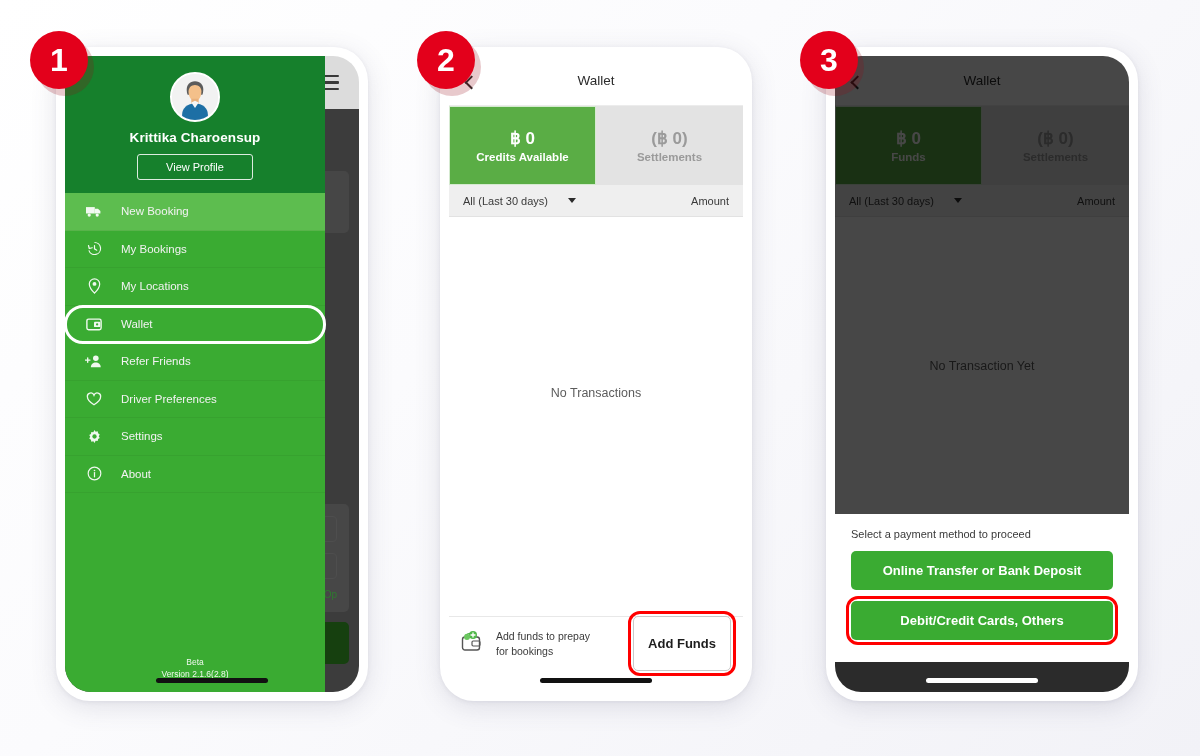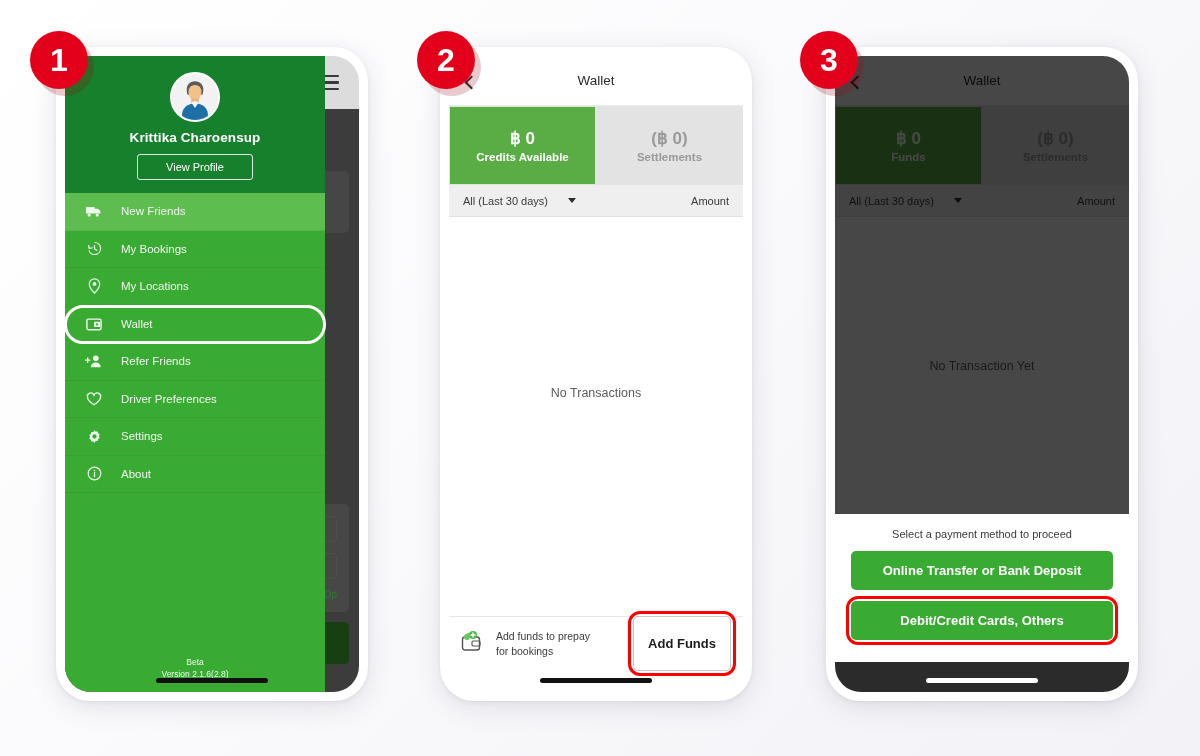--- a/index.html
+++ b/index.html
@@ -246,21 +246,21 @@
   .dimmed { position: relative; }
   .dimmed::after {
     content: ""; position: absolute; inset: 0;
     background: rgba(0,0,0,.72);
     z-index: 10; pointer-events: none;
   }
   .sheet {
     background: #fff; padding: 14px 16px 10px;
     position: relative; z-index: 20;
   }
-  .sheet-title { text-align: center; font-size: 11px; color: #3a3a3a; margin-bottom: 11px; }
+  .sheet-title { font-size: 11px; color: #3a3a3a; margin-bottom: 11px; }
   .sheet-btn {
     display: block; width: 100%;
     background: #3aab32; color: #fff;
     border: none; border-radius: 5px;
     height: 39px; font-size: 13px; font-weight: bold;
     margin-bottom: 11px; cursor: pointer;
     font-family: "Liberation Sans", sans-serif;
   }
   .p3-bottom-bezel {
     height: 30px; background: #2b2b2b; position: relative; z-index: 20;
@@ -321,21 +321,21 @@
         <div class="menu">
           <div class="menu-item active">
             <span class="menu-icon">
               <svg width="16" height="13" viewBox="0 0 20 15">
                   <path d="M0 2h11v8H0z" fill="#fff"></path>
                   <path d="M11 4h4l3 3v3h-7z" fill="#fff"></path>
                   <circle cx="4" cy="12" r="2" fill="#fff"></circle>
                   <circle cx="14" cy="12" r="2" fill="#fff"></circle>
                 </svg>
             </span>
-            <span>New Friends</span>
+            <span>New Booking</span>
           </div>
           <div class="menu-item">
             <span class="menu-icon">
               <svg width="15" height="15" viewBox="0 0 20 20">
                   <path d="M10 2a8 8 0 1 1-7.5 10.5" stroke="#fff" stroke-width="1.6" fill="none"></path>
                   <path d="M2 6l1 4 4-1" stroke="#fff" stroke-width="1.6" fill="none" stroke-linecap="round"></path>
                   <path d="M10 6v4.5l3 1.8" stroke="#fff" stroke-width="1.6" fill="none" stroke-linecap="round"></path>
                 </svg>
             </span>
             <span>My Bookings</span>

